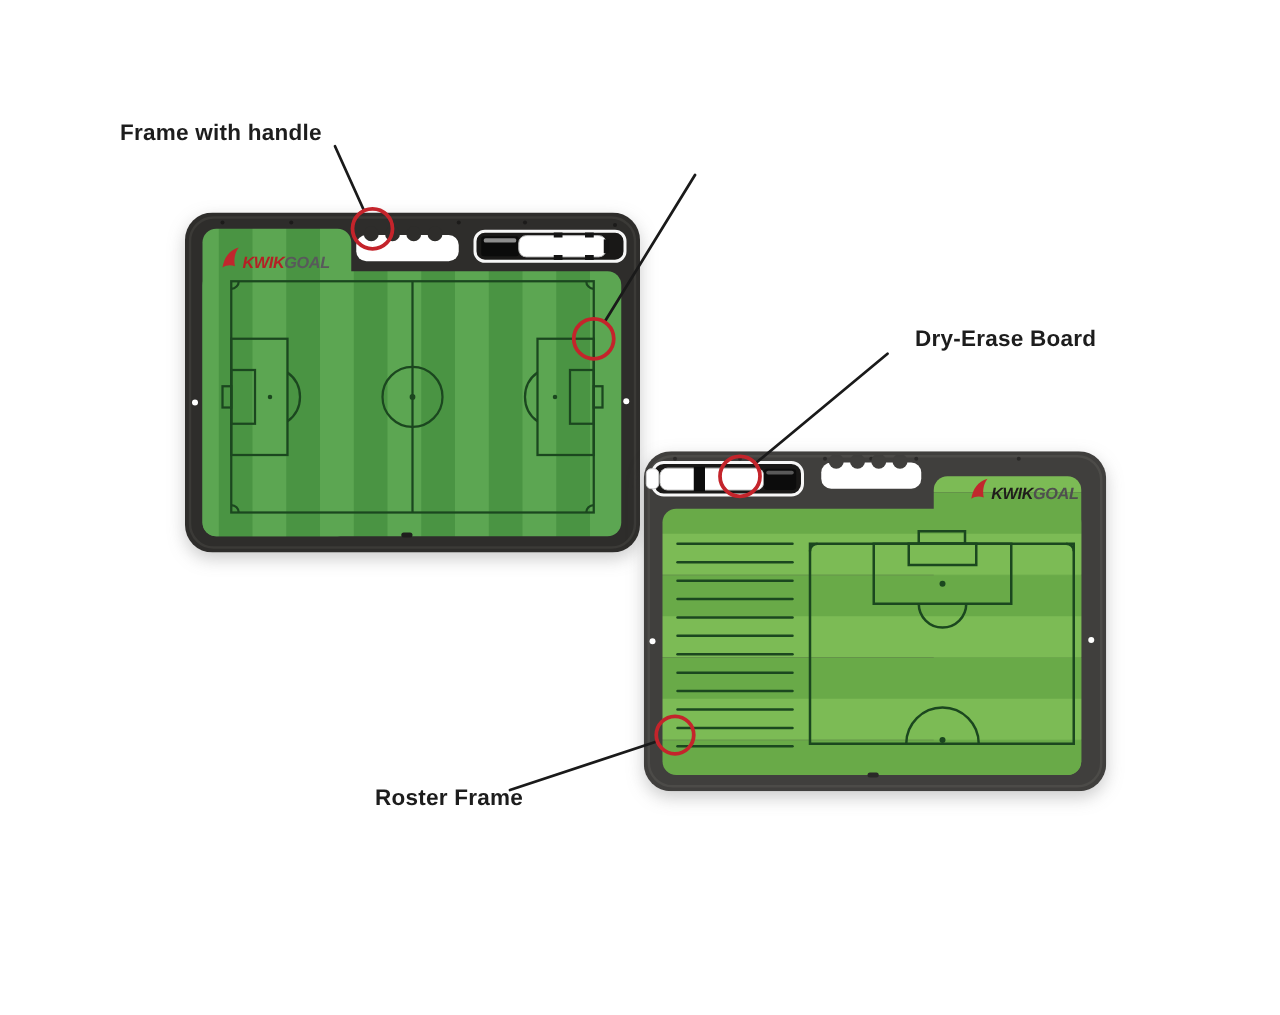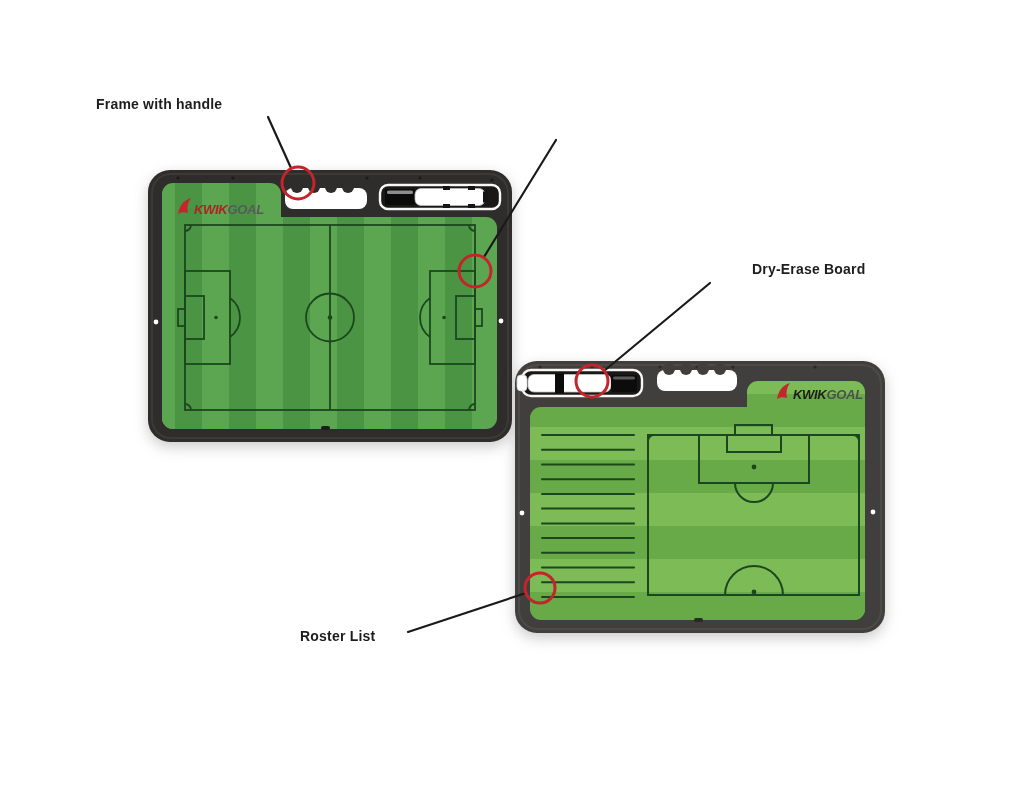--- a/index.html
+++ b/index.html
@@ -3,21 +3,21 @@
 <meta charset="utf-8">
 <style>
   html,body{margin:0;padding:0;background:#ffffff;}
   .stage{
     position:relative;width:1024px;height:812px;background:#ffffff;
     overflow:hidden;font-family:"Liberation Sans",sans-serif;
   }
   .board{position:absolute;filter:drop-shadow(0 5px 7px rgba(70,70,70,0.28));}
   .overlay{position:absolute;left:0;top:0;pointer-events:none;}
   .label{
-    position:absolute;font-weight:700;font-size:14px;line-height:1.1;
+    position:absolute;font-weight:700;font-size:18px;line-height:1.1;
     color:#1d1d1d;white-space:nowrap;letter-spacing:0.2px;
   }
 </style>
 </head>
 <body>
 
 <div class="stage">
 
   <svg class="board" style="left:148px;top:170px;" width="364" height="272" viewBox="0 0 364 272">
     <defs>
@@ -192,16 +192,16 @@
     </g>
     <g fill="none" stroke="#C4242B" stroke-width="3">
       <circle cx="298" cy="183" r="16"></circle>
       <circle cx="475" cy="271" r="16"></circle>
       <circle cx="592" cy="381" r="16"></circle>
       <circle cx="540" cy="588" r="15"></circle>
     </g>
   </svg>
 
   <div class="label" style="left:96px;top:97px;">Frame with handle</div>
-  <div class="label" style="left:752px;top:262px;">Dry-Erase Board</div>
-  <div class="label" style="left:300px;top:629px;">Roster List</div>
+  <div class="label" style="left:732px;top:262px;">Dry-Erase Board</div>
+  <div class="label" style="left:300px;top:629px;">Roster Frame</div>
 
 </div>
 
 </body></html>

